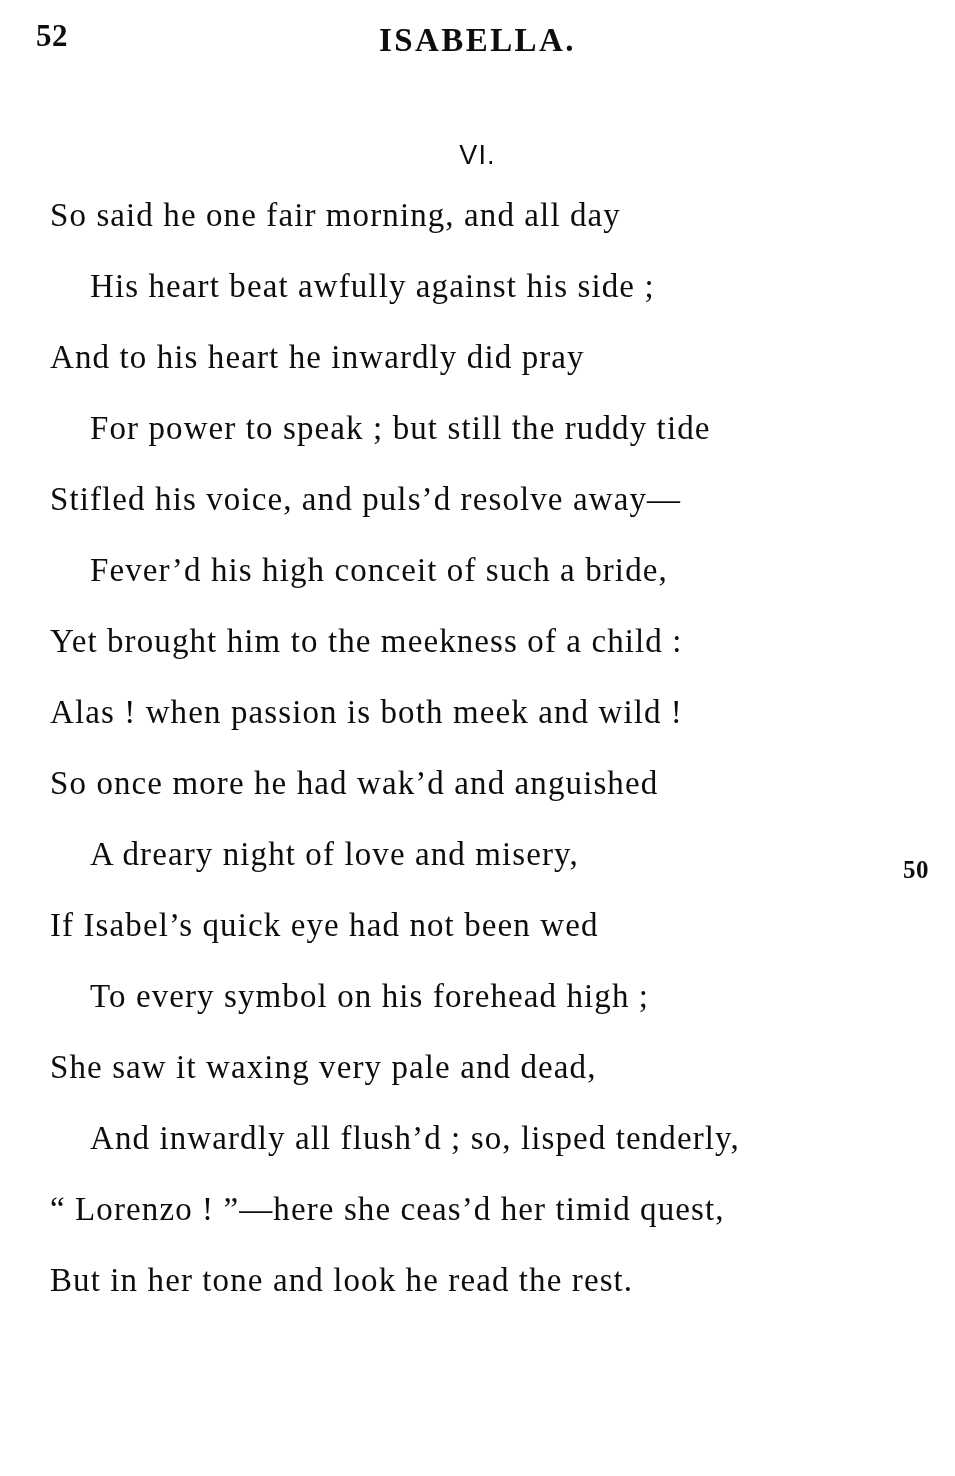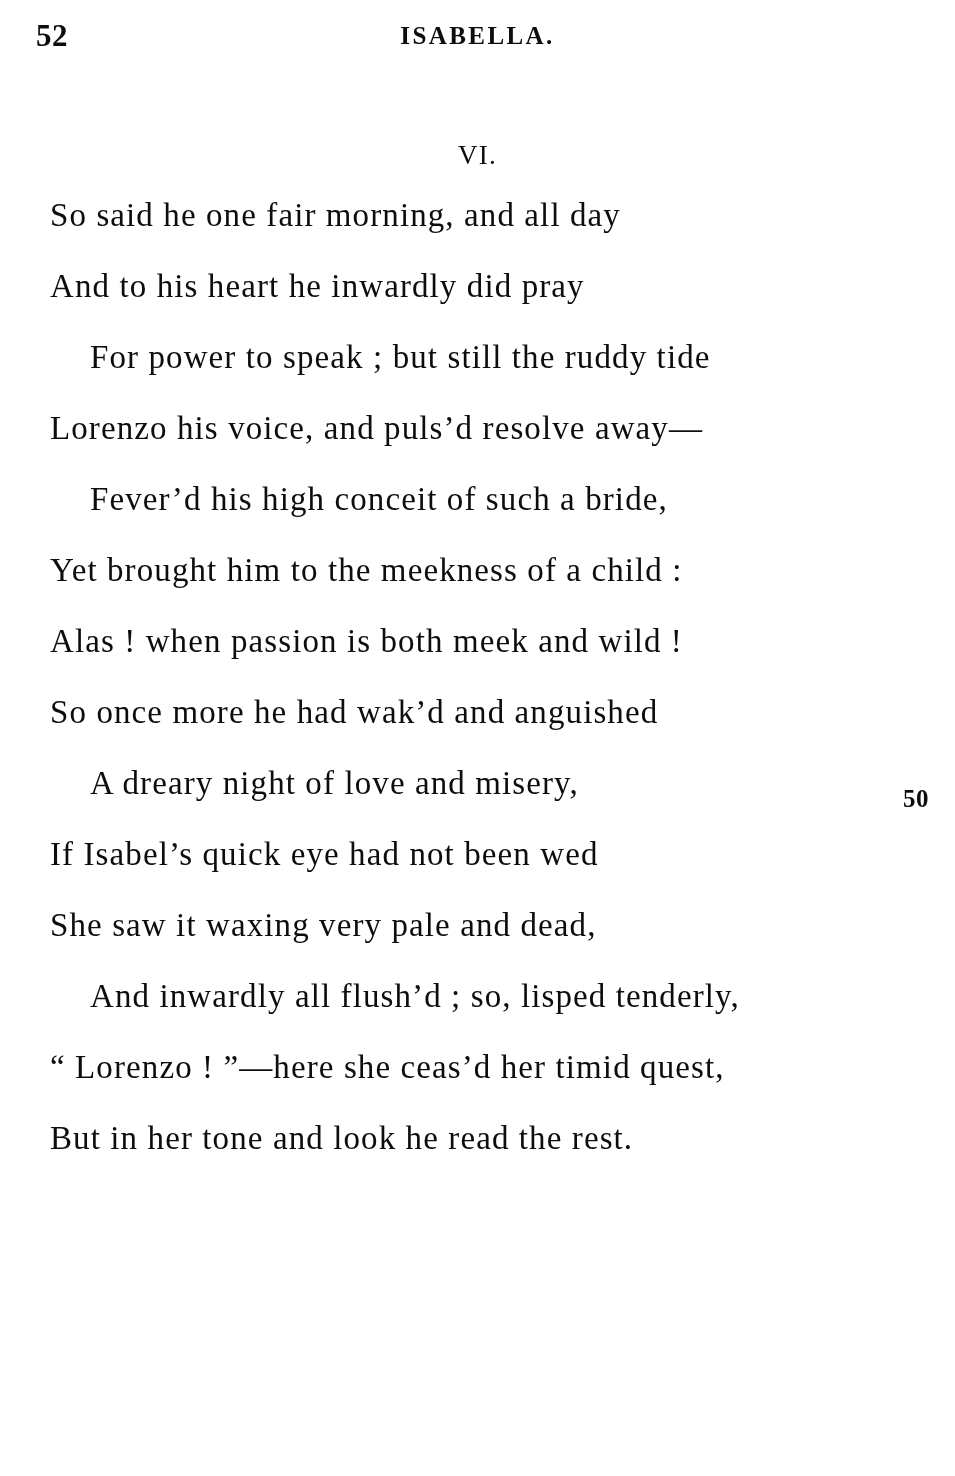--- a/index.html
+++ b/index.html
@@ -38,42 +38,42 @@
     font-weight: bold;
     letter-spacing: 0.5px;
     font-family: "Liberation Serif", serif;
   }
   .head-title {
     position: absolute;
     left: 0;
     top: 4px;
     width: 955px;
     text-align: center;
-    font-size: 25px;
+    font-size: 33px;
     font-weight: bold;
     letter-spacing: 2.4px;
     font-family: "Liberation Serif", serif;
   }
   
   .poem {
     position: absolute;
     top: 140px;
     left: 0;
     width: 955px;
   }
   .stanza {
     margin: 0;
     padding: 0;
   }
   .stanza-number {
     text-align: center;
     font-size: 27px;
     letter-spacing: 1.2px;
     margin: 0 0 26px 0;
-    font-family: Liberation Serif, serif;
+    font-family: Liberation Sans, sans-serif;
   }
   .stanza + .stanza .stanza-number {
     margin-top: 34px;
   }
   .line-row {
     position: relative;
     height: 71px;
   }
   .line {
     position: absolute;
@@ -110,29 +110,33 @@
   <div class="poem">
 
     <div class="stanza">
       <div class="stanza-number">VI.</div>
 
       <div class="line-row">
         <div class="line">So said he one fair morning, and all day</div>
         <div class="line-number"></div>
       </div>
       <div class="line-row">
+        <div class="line indent">His heart beat awfully against his side ;</div>
+        <div class="line-number"></div>
+      </div>
+      <div class="line-row">
         <div class="line">And to his heart he inwardly did pray</div>
         <div class="line-number"></div>
       </div>
       <div class="line-row">
         <div class="line indent">For power to speak ;  but still the ruddy tide</div>
         <div class="line-number"></div>
       </div>
       <div class="line-row">
-        <div class="line">Lorenzo his voice, and puls’d resolve away—</div>
+        <div class="line">Stifled his voice, and puls’d resolve away—</div>
         <div class="line-number"></div>
       </div>
       <div class="line-row">
         <div class="line indent">Fever’d his high conceit of such a bride,</div>
         <div class="line-number"></div>
       </div>
       <div class="line-row">
         <div class="line">Yet brought him to the meekness of a child :</div>
         <div class="line-number"></div>
       </div>
@@ -150,20 +154,24 @@
       </div>
       <div class="line-row">
         <div class="line indent">A dreary night of love and misery,</div>
         <div class="line-number">50</div>
       </div>
       <div class="line-row">
         <div class="line">If Isabel’s quick eye had not been wed</div>
         <div class="line-number"></div>
       </div>
       <div class="line-row">
+        <div class="line indent">To every symbol on his forehead high ;</div>
+        <div class="line-number"></div>
+      </div>
+      <div class="line-row">
         <div class="line">She saw it waxing very pale and dead,</div>
         <div class="line-number"></div>
       </div>
       <div class="line-row">
         <div class="line indent">And inwardly all flush’d ;  so, lisped tenderly,</div>
         <div class="line-number"></div>
       </div>
       <div class="line-row">
         <div class="line">“ Lorenzo ! ”—here she ceas’d her timid quest,</div>
         <div class="line-number"></div>

